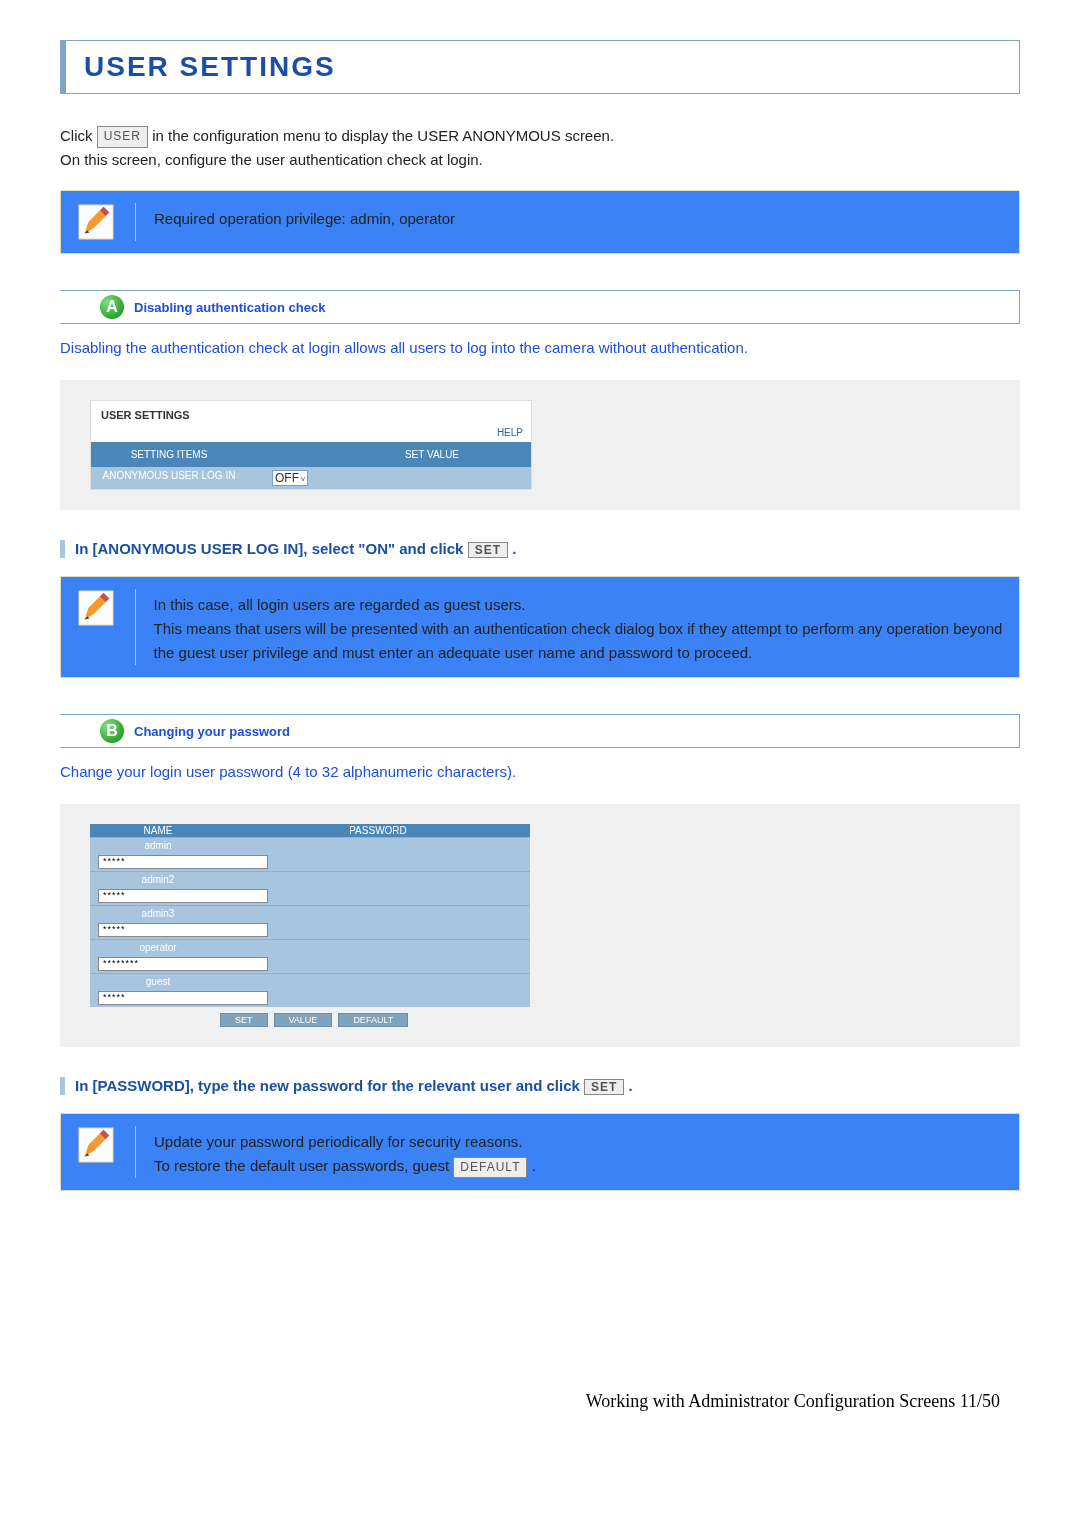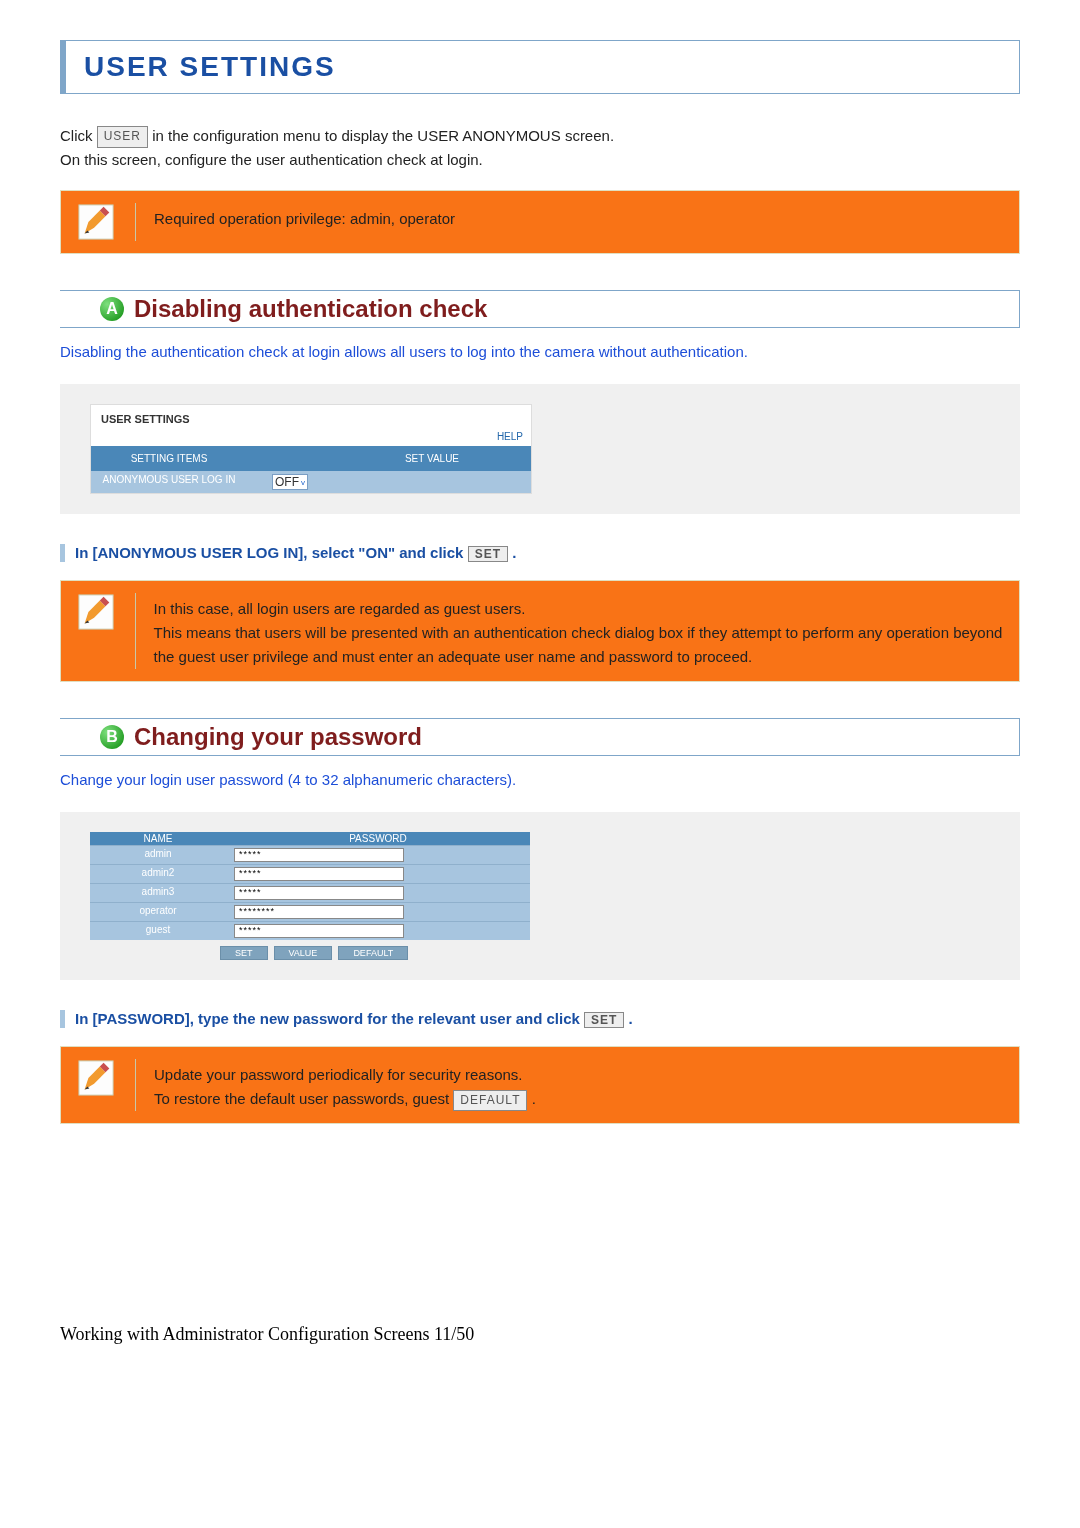--- a/index.html
+++ b/index.html
@@ -34,21 +34,21 @@
     background: #eee;
     padding: 0 6px;
     font-size: 12px;
     color: #555;
     font-family: Arial, Helvetica, sans-serif;
     letter-spacing: 1px;
     vertical-align: middle;
     display: inline-block;
   }
   .note-box {
-    background: #f97316;
+    background: #3b82f6;
     border: 1px solid #e0dfc0;
     margin-top: 18px;
     padding: 12px 16px;
     display: flex;
     align-items: flex-start;
   }
   .note-icon {
     width: 38px;
     height: 38px;
     margin-right: 20px;
@@ -84,23 +84,23 @@
     text-align: center;
     font-weight: bold;
     color: #fff;
     font-size: 16px;
     margin-right: 10px;
     flex-shrink: 0;
     background: radial-gradient(circle at 30% 30%, #7ee07e, #0a8a0a);
     margin-left: 30px;
   }
   .section-title {
-    font-size: 24px;
-    font-weight: bold;
-    color: #7f1d1d;
+    font-size: 13px;
+    font-weight: bold;
+    color: #1d4ed8;
   }
   .section-desc {
     font-size: 15px;
     color: #1d4ed8;
     margin-top: 12px;
     line-height: 1.6;
   }
   .screenshot-area {
     background: #f0f0f0;
     padding: 20px 30px;
@@ -180,20 +180,21 @@
     color: #fff;
   }
   .panel-b-head > div {
     padding: 1px 8px;
     text-align: center;
   }
   .panel-b-row {
     display: flex;
     background: #a7c5df;
     border-top: 1px solid #8fb0cc;
+    flex-direction: column;
   }
   .panel-b-row > div { padding: 2px 8px; }
   .panel-b-colname { width: 120px; color: #fff; text-align: center; }
   .panel-b-colpwd { flex: 1; }
   .pwd-input {
     background: #fff;
     border: 1px solid #888;
     height: 12px;
     width: 160px;
     font-size: 9px;
@@ -207,20 +208,21 @@
     gap: 6px;
   }
   .panel-b-btn {
     background: #7fa3bd;
     color: #fff;
     font-size: 9px;
     padding: 1px 14px;
     border: 1px solid #6b8fa9;
   }
   .footer {
+    text-align: right;
     font-family: "Times New Roman", serif;
     font-size: 18px;
     margin-top: 200px;
     padding-right: 20px;
   }
 </style>
 </head>
 <body>
 
 <div class="page">

